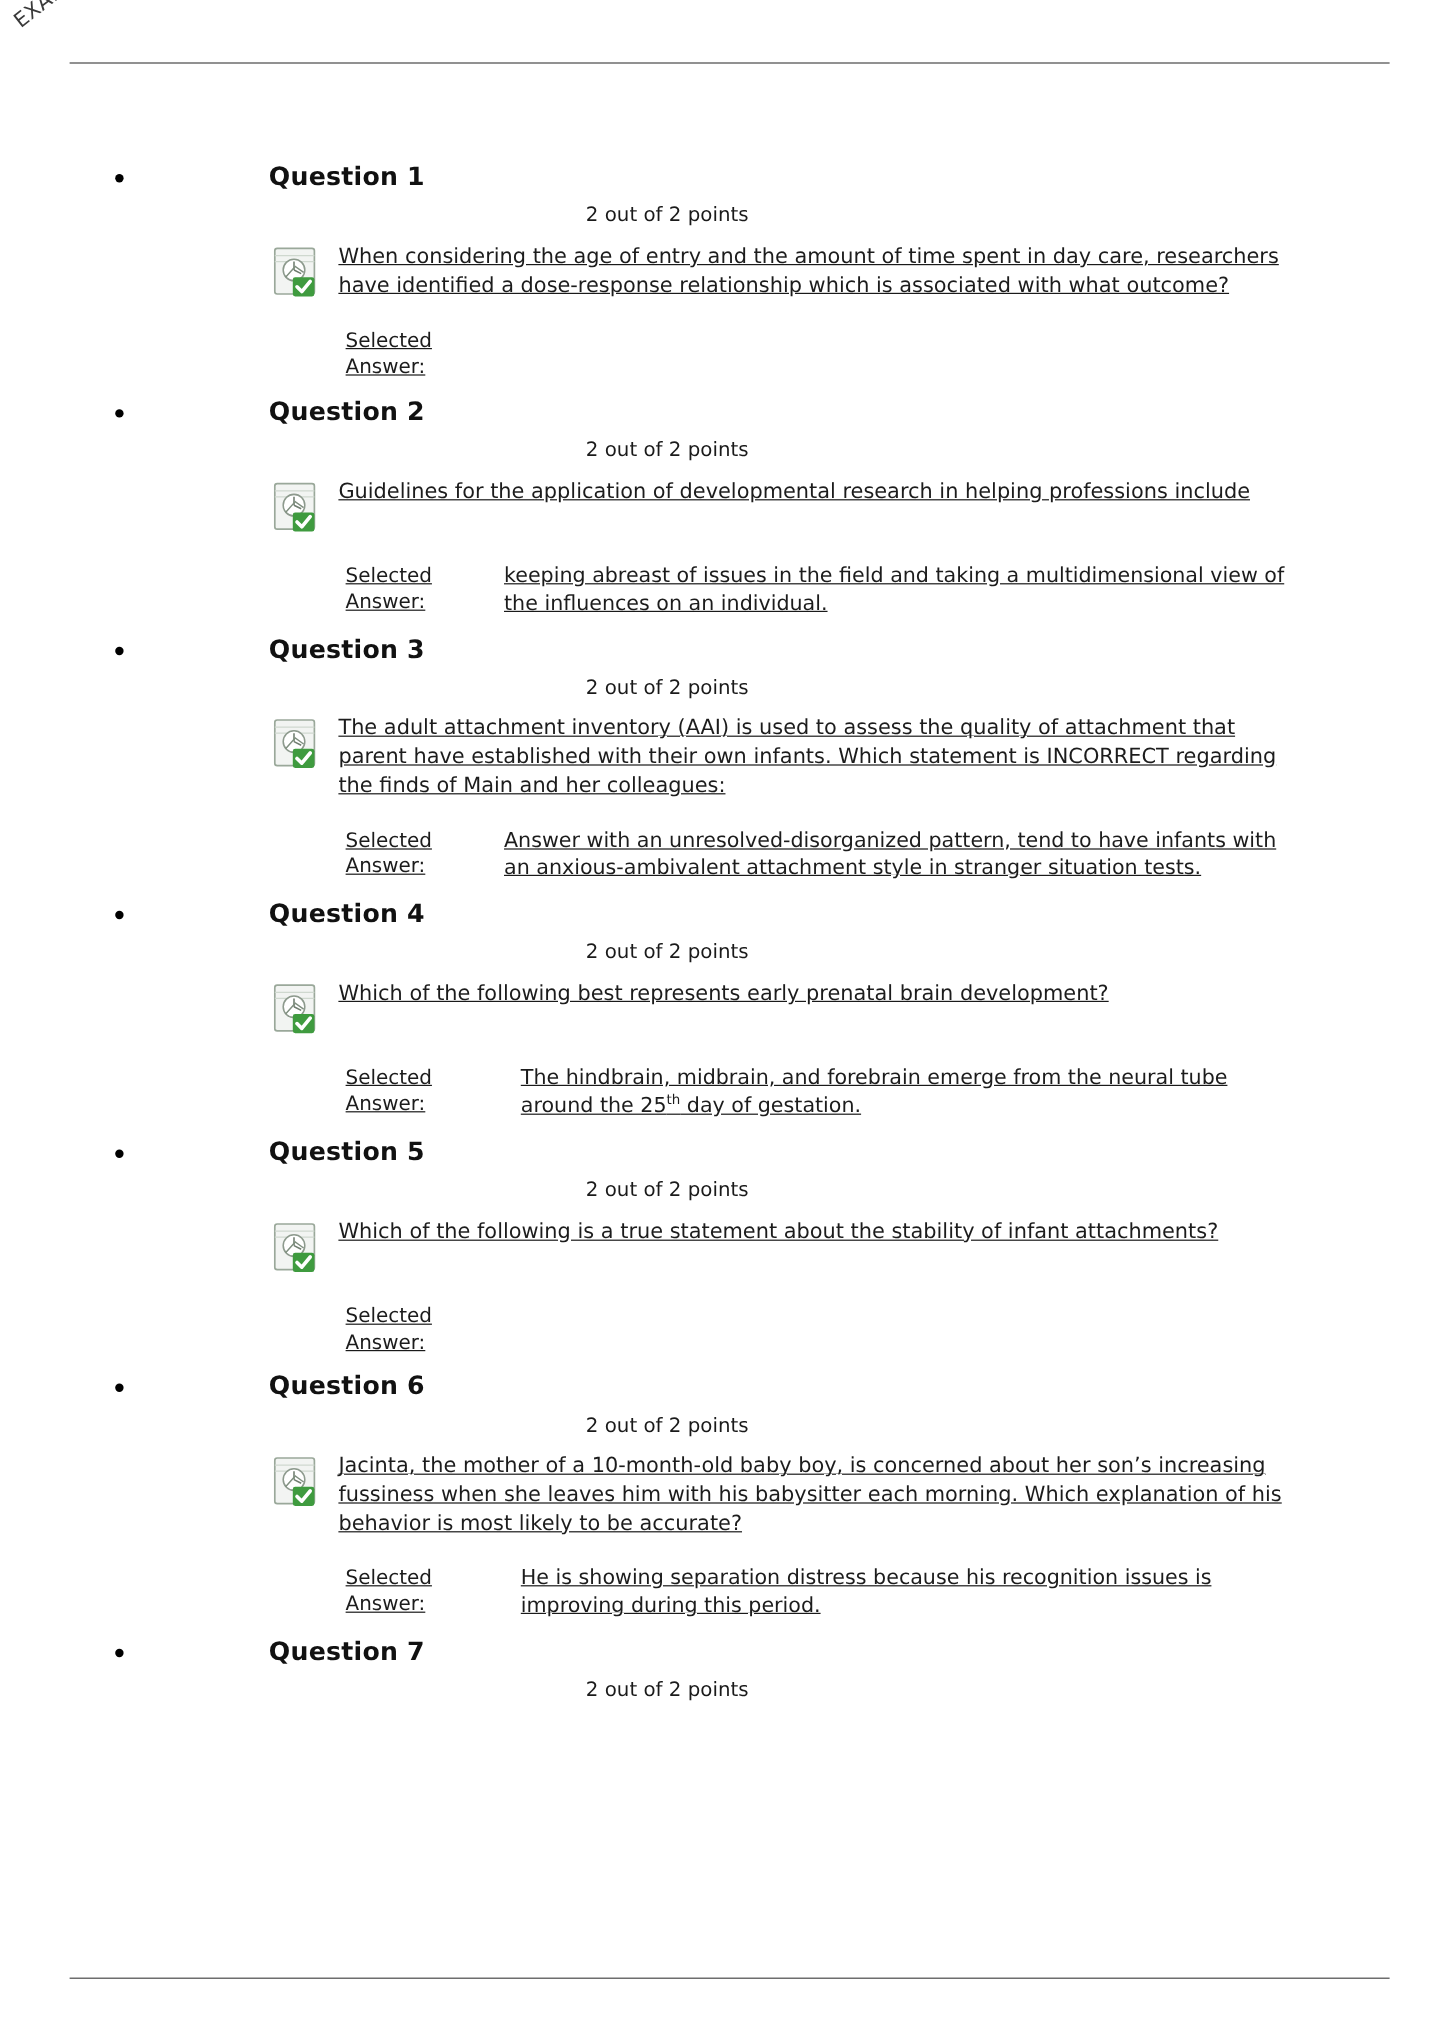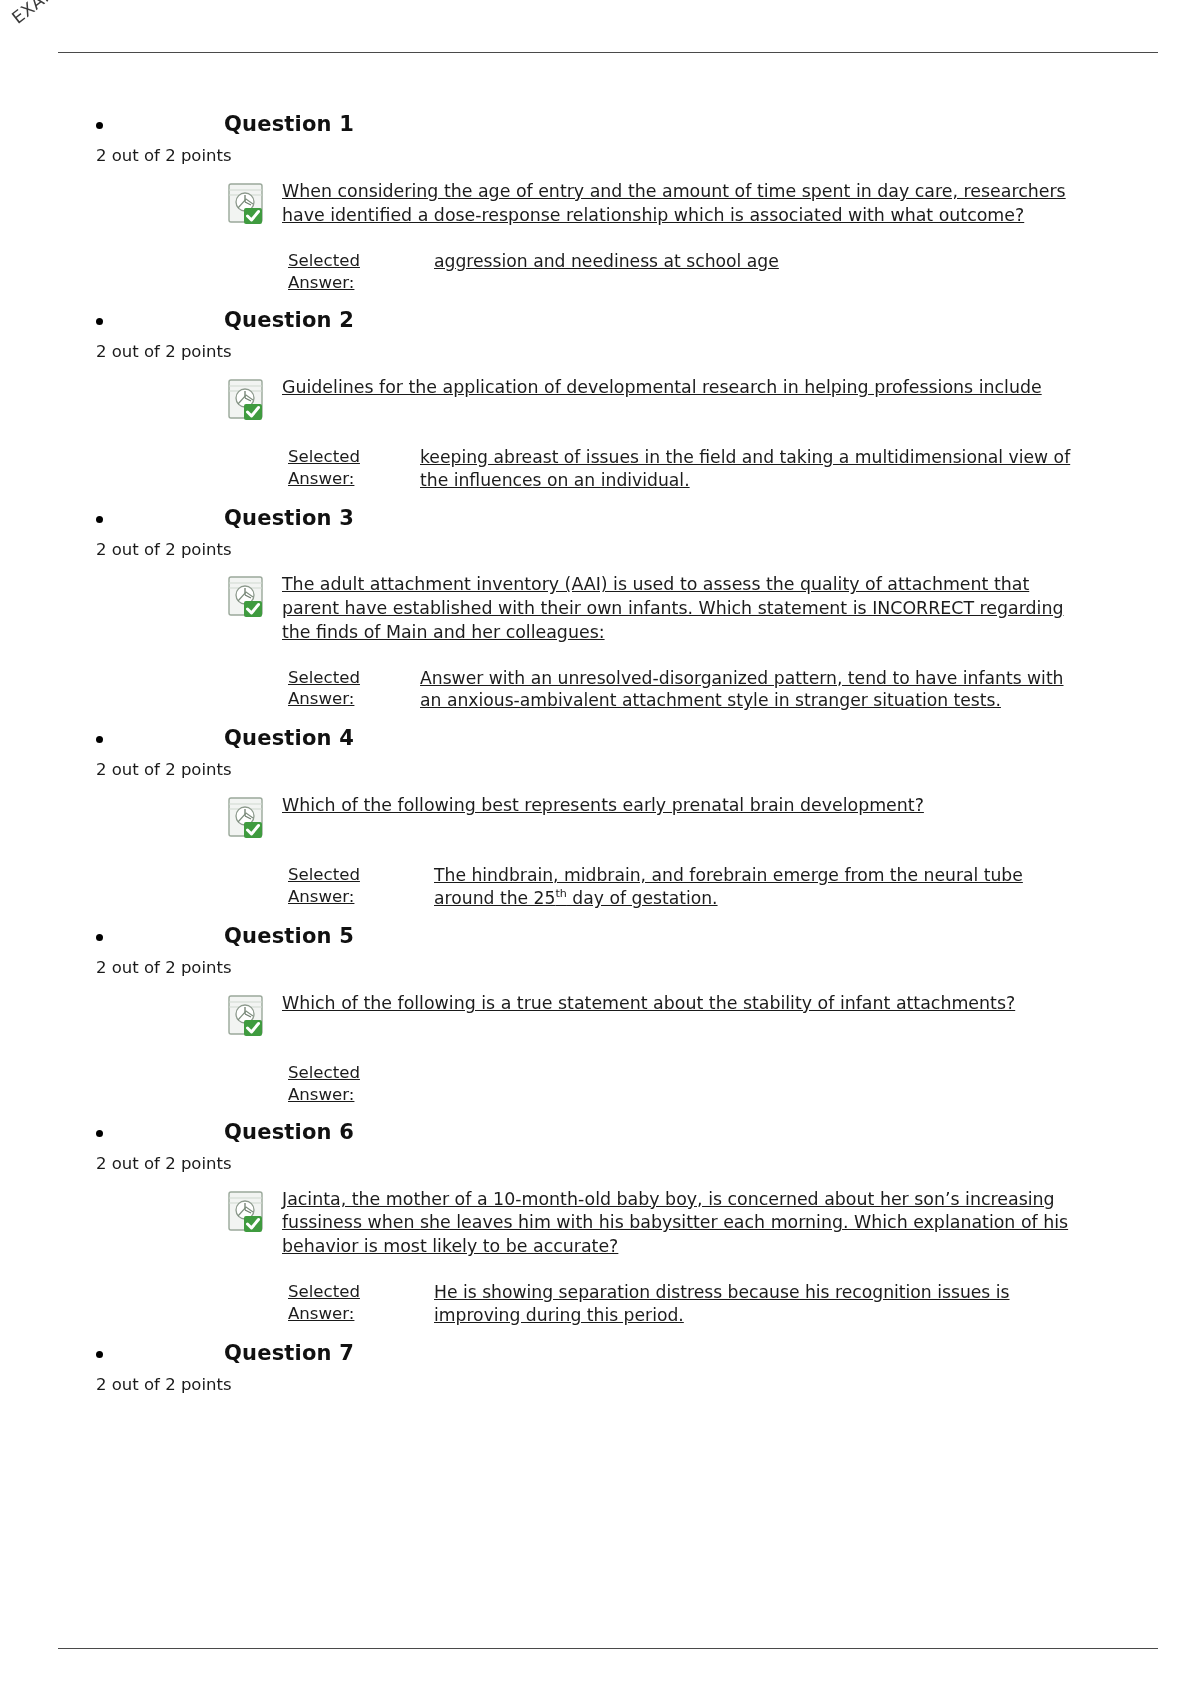--- a/index.html
+++ b/index.html
@@ -48,21 +48,21 @@
     position: absolute;
     left: 58px;
     top: 1648px;
     width: 1100px;
     border-top: 1.6px solid #4a4a4a;
   }
 
   .content {
     position: absolute;
     left: 0;
-    top: 112px;
+    top: 135px;
     width: 1200px;
   }
 
   .qblock {
     position: relative;
     padding-left: 96px;
     padding-right: 60px;
     margin-bottom: 0;
   }
 
@@ -80,21 +80,21 @@
     position: relative;
     padding-left: 128px;
     font-size: 21px;
     font-weight: bold;
     color: #111;
     line-height: 1.2;
     letter-spacing: 0.2px;
   }
 
   .points {
-    text-align: left;
+    text-align: center;
     font-size: 16.5px;
     color: #1a1a1a;
     padding-right: 124px;
     margin-top: 9px;
     line-height: 1.2;
   }
 
   .qbody {
     position: relative;
     margin-top: 14px;
@@ -172,21 +172,20 @@
             <path d="M21.5 34 L25.5 38 L32.5 29.5" stroke="#ffffff" stroke-width="3" fill="none" stroke-linecap="round" stroke-linejoin="round"></path>
           </svg>
         </span>
         <div class="qtext">When considering the age of entry and the amount of time spent in day care, researchers have identified a dose-response relationship which is associated with what outcome?</div>
       </div>
       <div class="answer-row indent-a">
         <div class="answer-label">
           <div>Selected</div>
           <div>Answer:</div>
         </div>
-        <div class="answer-value">aggression and neediness at school age</div>
       </div>
     </div>
 
     <div class="spacer-sm"></div>
 
     <div class="qblock">
       <span class="bullet"></span>
       <div class="qhead">Question 2</div>
       <div class="points">2 out of 2 points</div>
       <div class="qbody">

